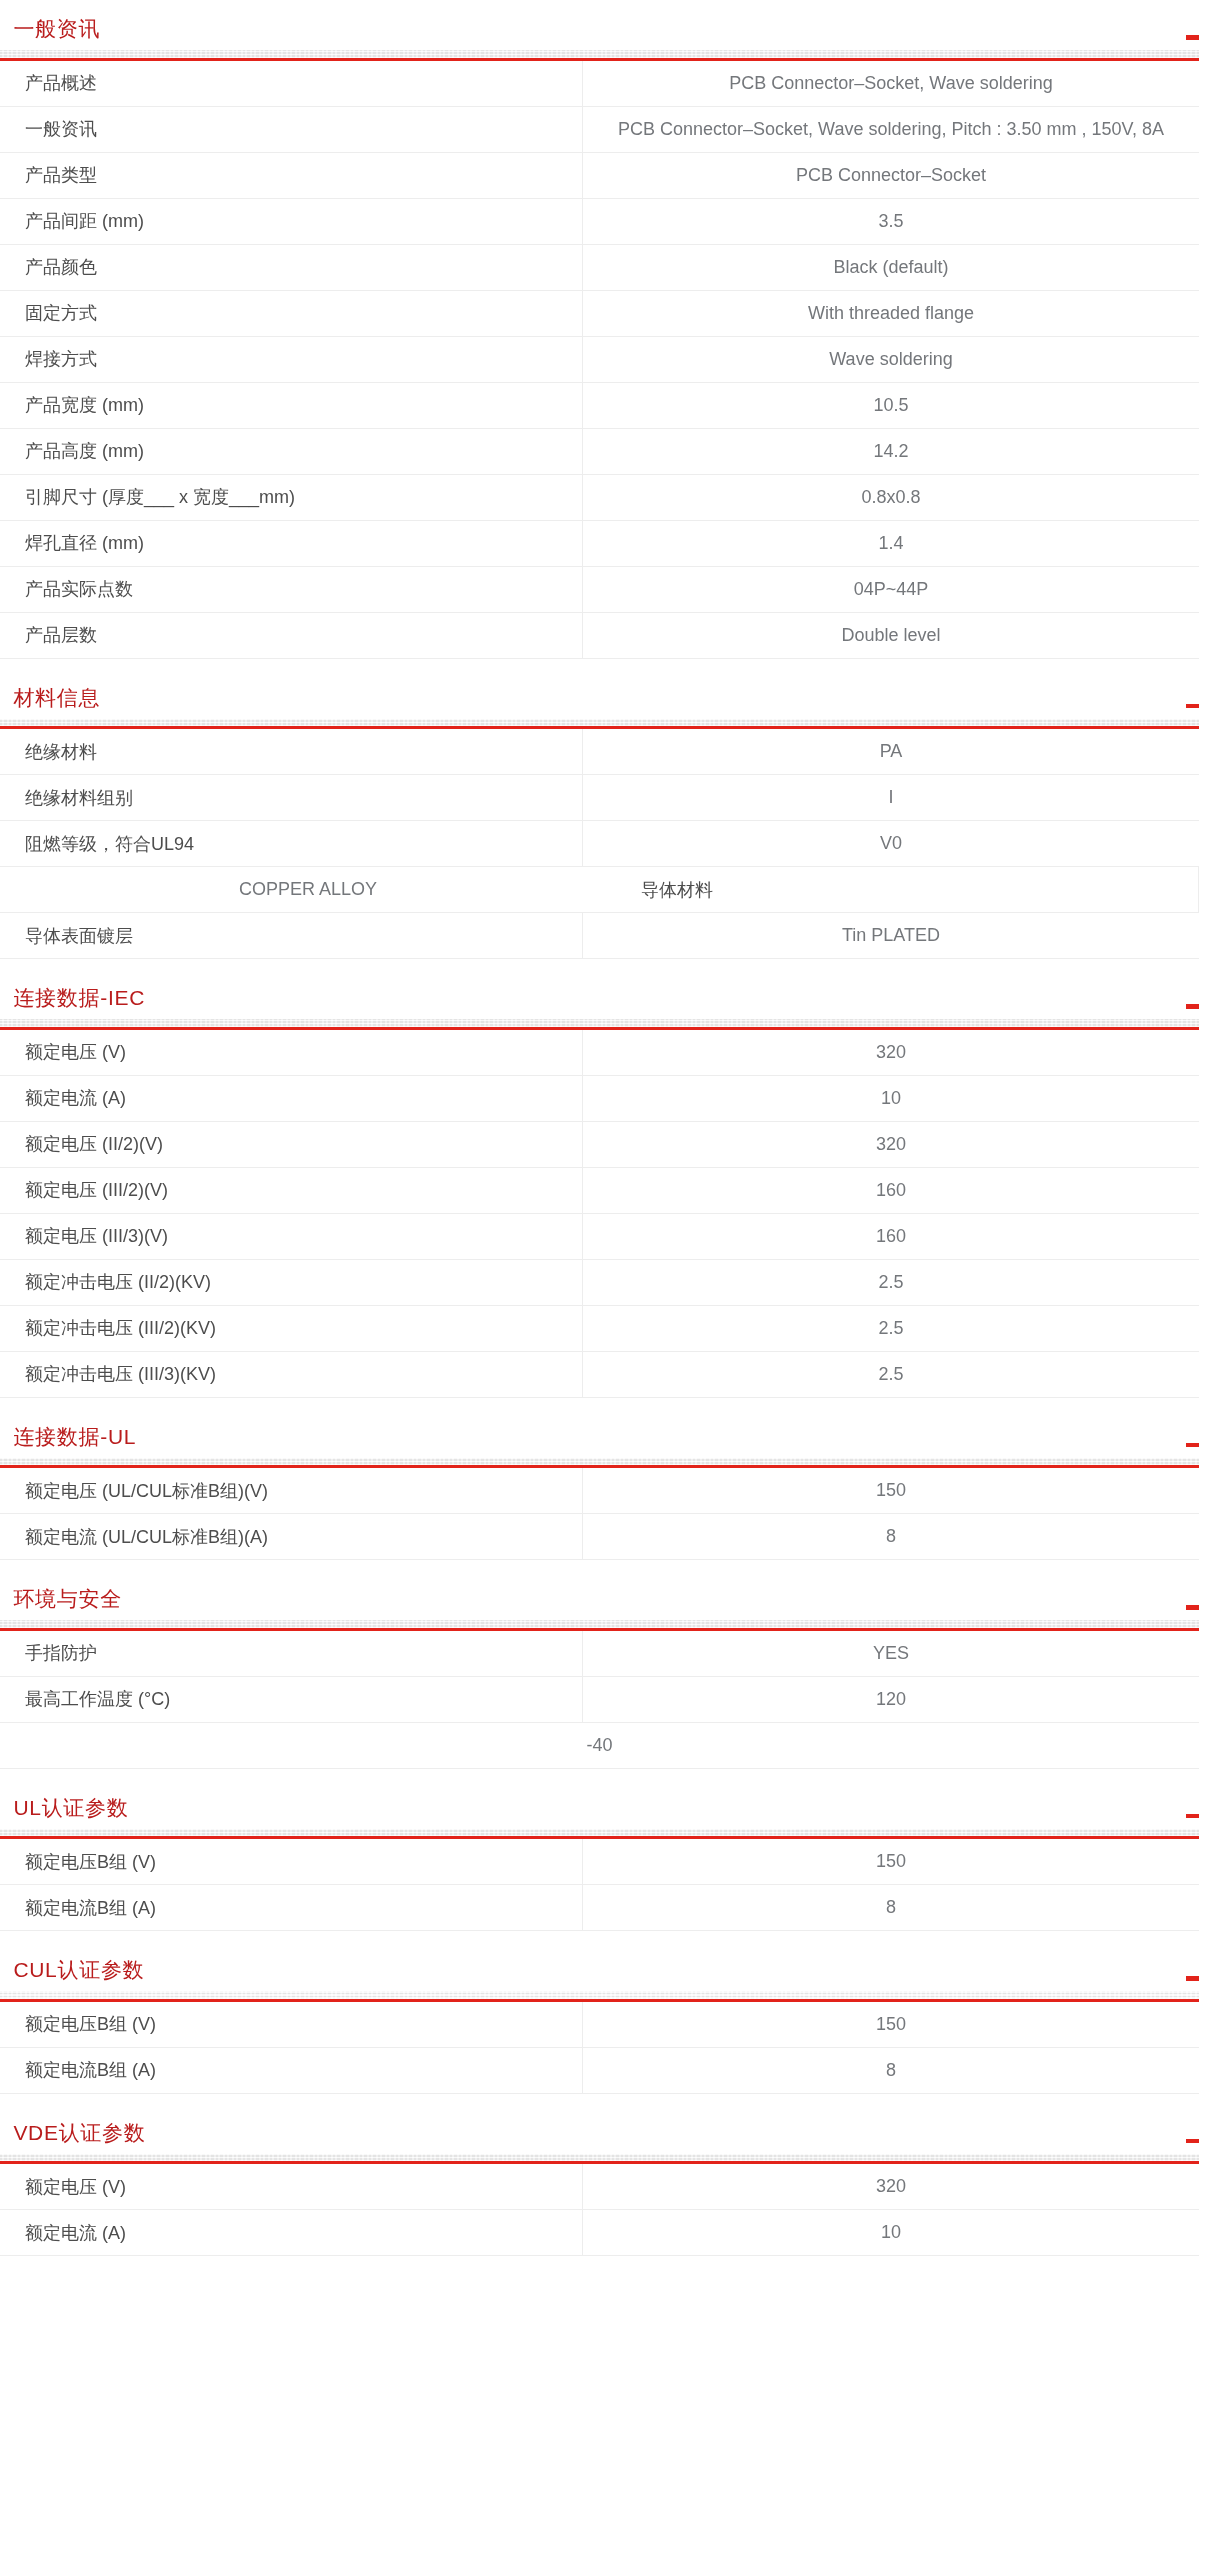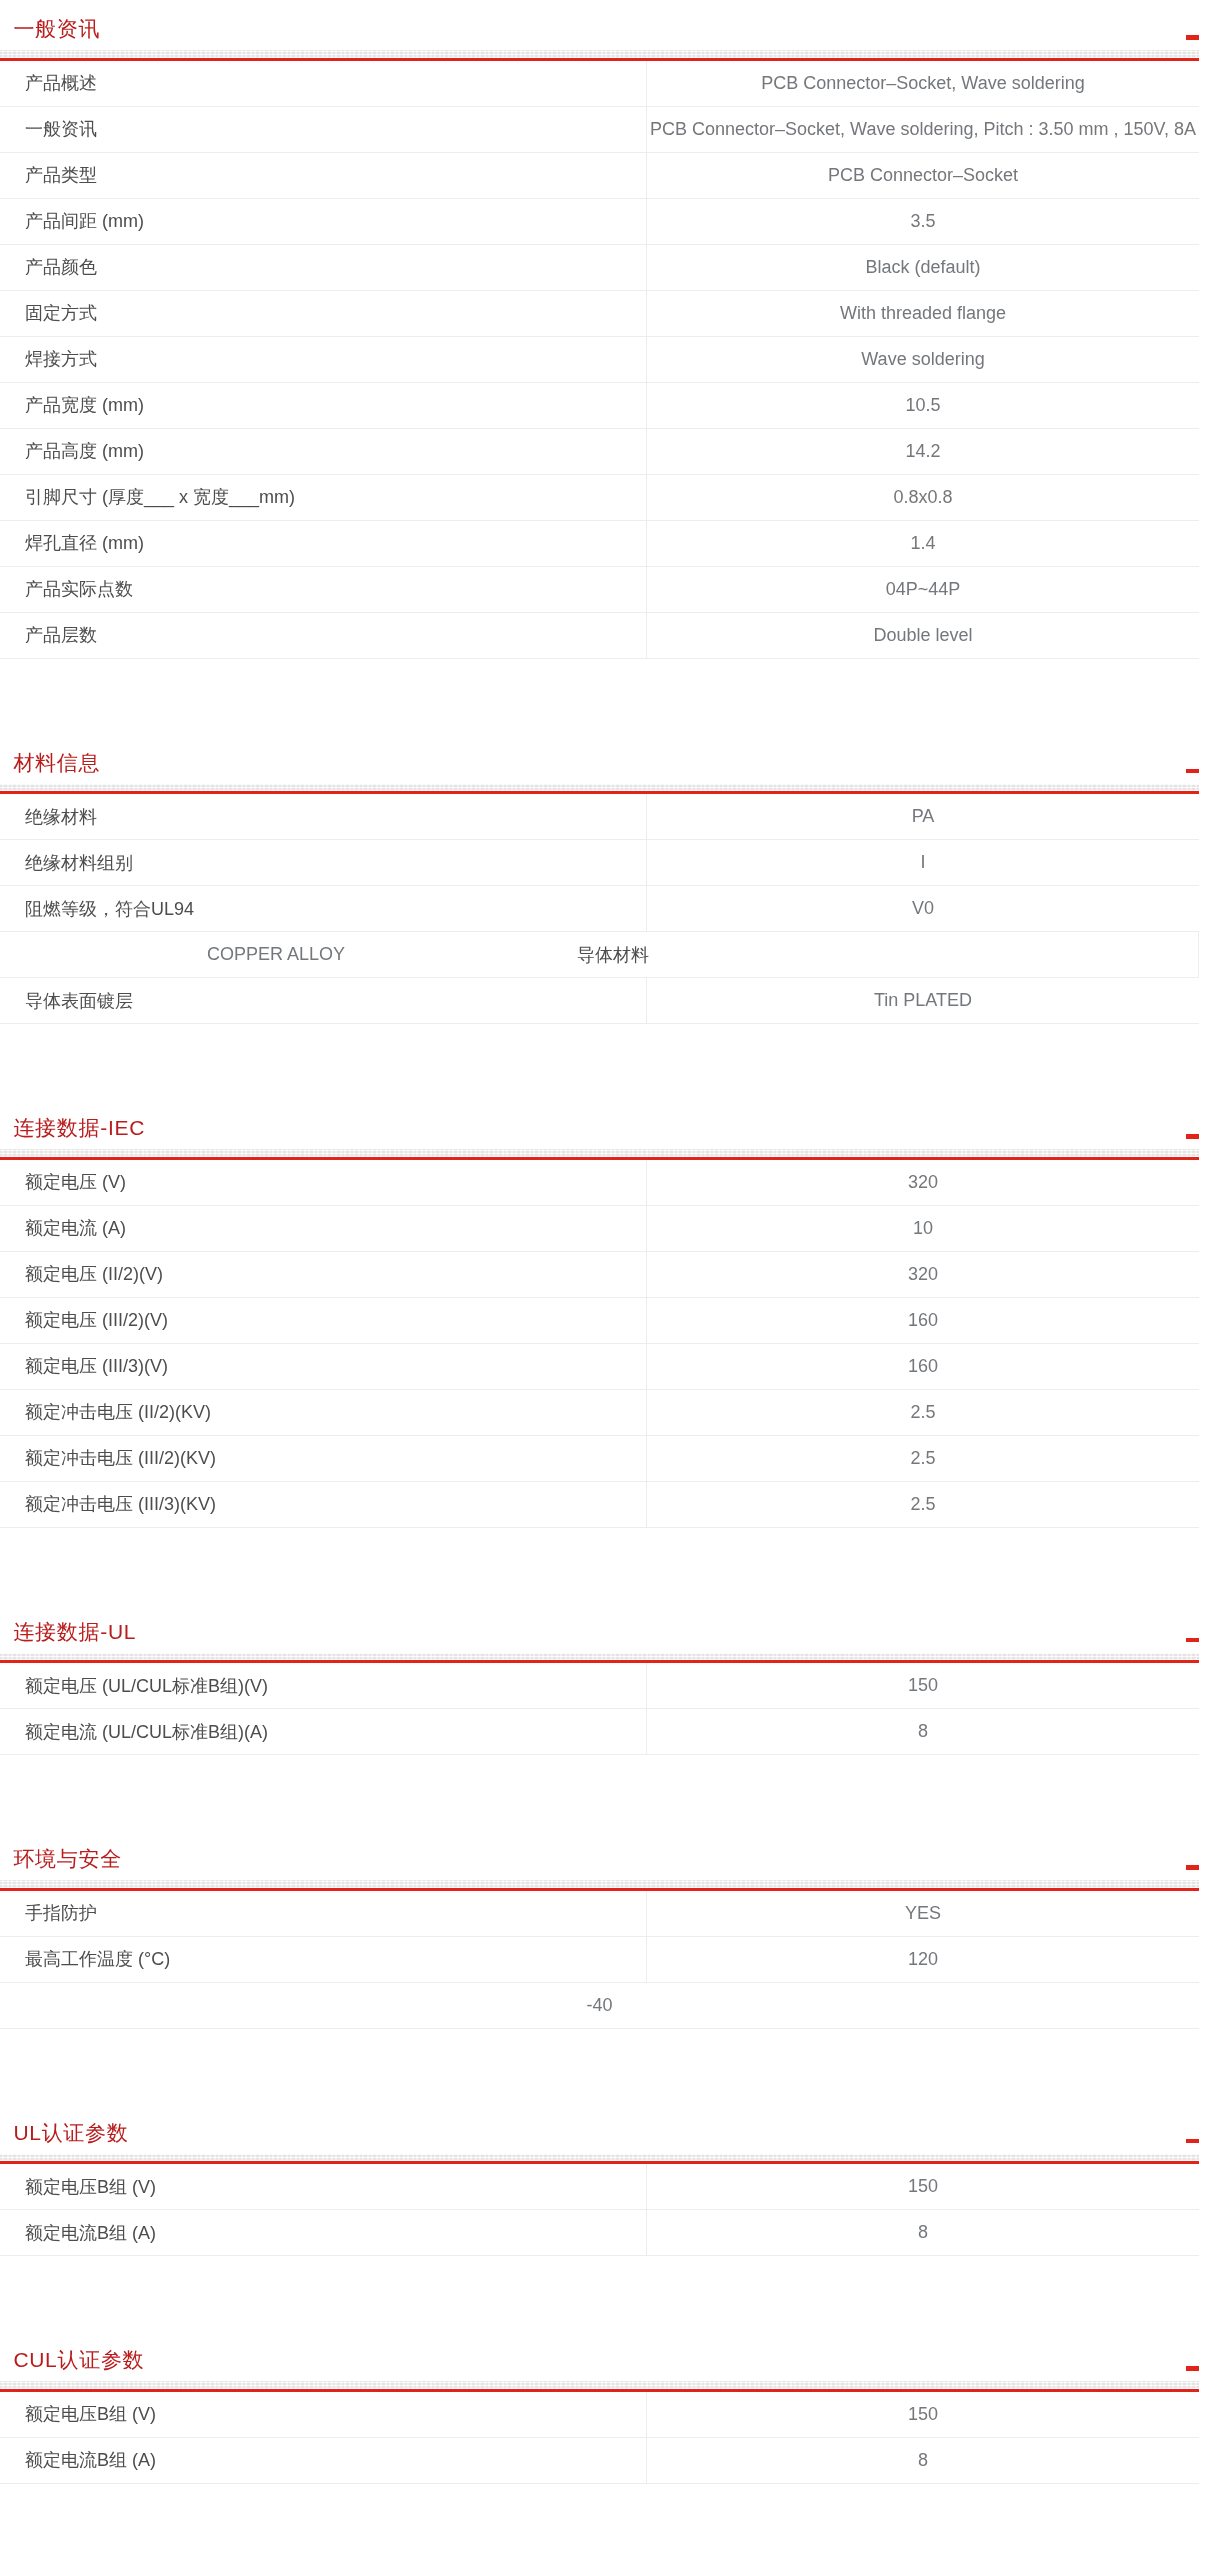--- a/index.html
+++ b/index.html
@@ -2,21 +2,21 @@
 <html style="font-size:12px"><head>
 <meta charset="utf-8">
 <style>
   html, body { margin: 0; padding: 0; background: #ffffff; }
   body {
     width: 1220px; height: 2576px; overflow: hidden;
     font-family: "Liberation Sans", "DejaVu Sans", sans-serif;
     -webkit-font-smoothing: antialiased;
   }
   .page { box-sizing: border-box; width: 1220px; padding: 16.4px 21px 0 0; }
-  section.spec-section { margin-top: 91px; }
+  section.spec-section { margin-top: 26px; }
   section.spec-section:first-child { margin-top: 0; }
 
   .sec-header { position: relative; height: 34px; padding-left: 13.4px; }
   .sec-title {
     margin: 0; font-size: 21px; line-height: 25.4px; font-weight: 400;
     color: #b91c1c; letter-spacing: 0.7px;
   }
   .collapse-btn {
     position: absolute; right: 0; top: 18.7px;
     width: 13.4px; height: 4.5px; padding: 0; border: 0;
@@ -32,21 +32,21 @@
   }
   .red-line { height: 3px; background: #e2231a; }
 
   .spec-table { width: 100%; }
   .spec-row {
     display: flex; align-items: stretch;
     height: 45px; border-bottom: 1.5px solid #ededed;
   }
   .cell { display: flex; align-items: center; font-size: 18px; }
   .cell.label {
-    width: 647px; box-sizing: border-box;
+    width: 583px; box-sizing: border-box;
     padding-left: 25px; padding-right: 9px;
     border-right: 1.5px solid #ededed;
     color: #4d4d4d;
   }
   .cell.value { flex: 1; justify-content: center; text-align: center; color: #74777b; }
 </style>
 </head>
 <body>
 
 <div class="page">

